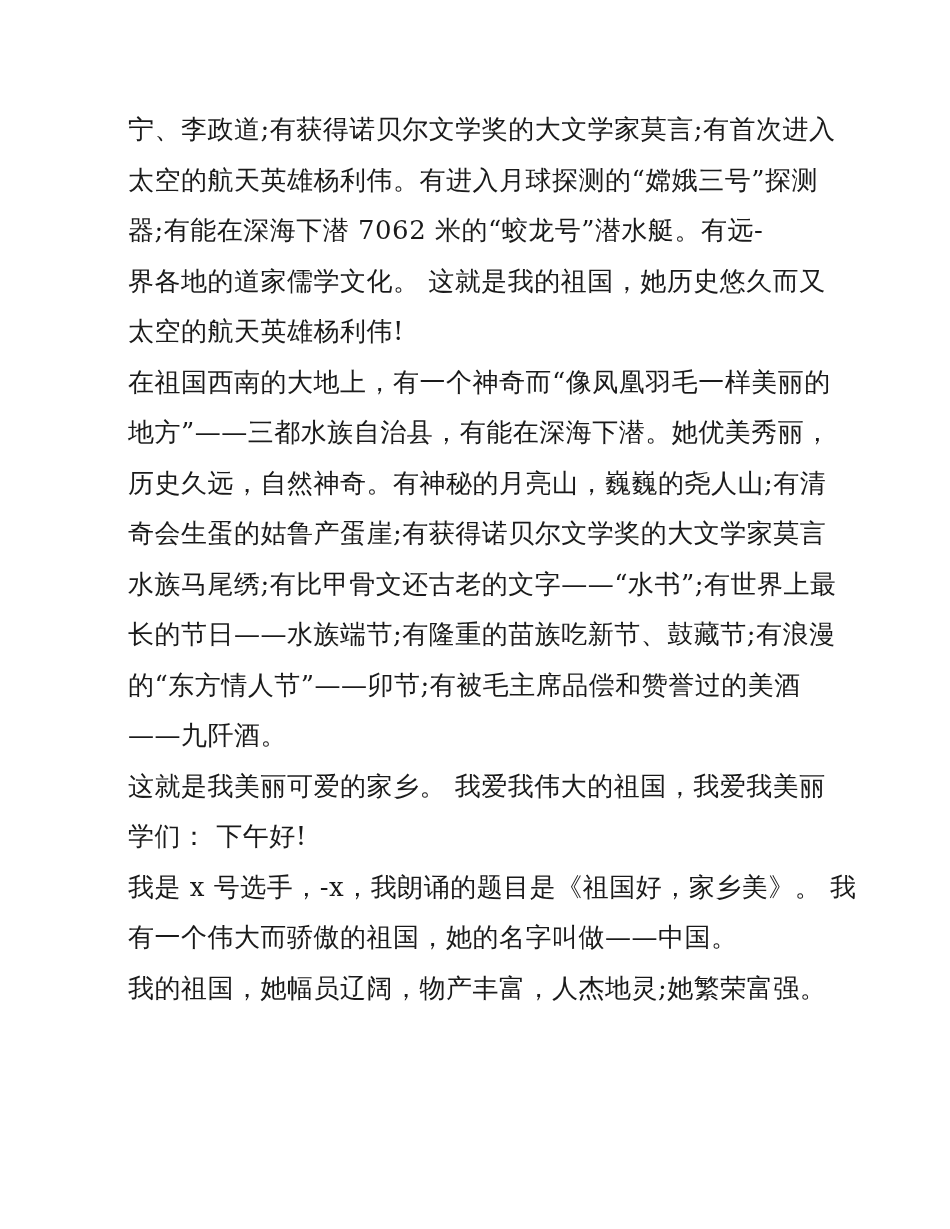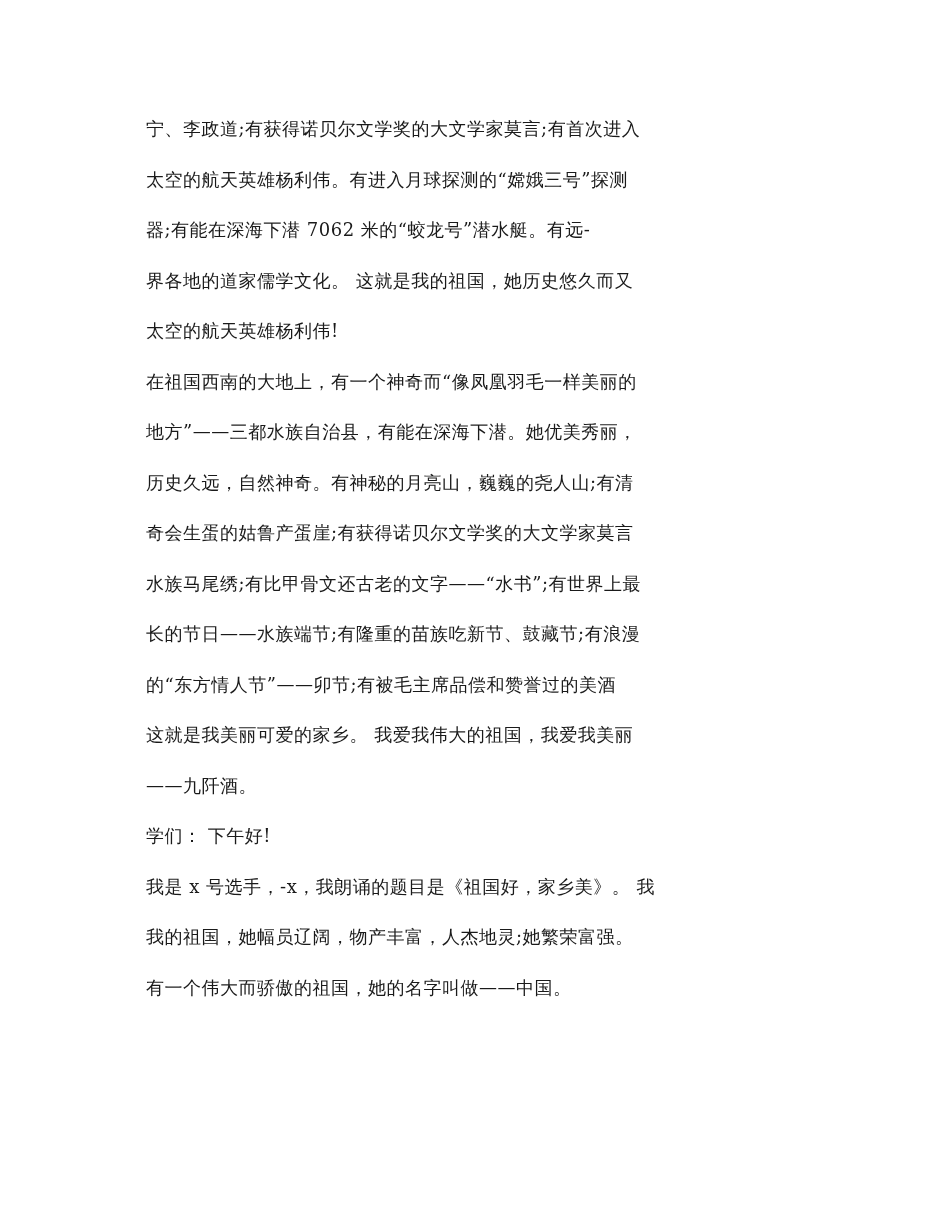--- a/index.html
+++ b/index.html
@@ -8,25 +8,25 @@
     background: #ffffff;
   }
   body {
     width: 950px;
     height: 1229px;
     position: relative;
     overflow: hidden;
   }
   .doc-page {
     position: absolute;
-    left: 146px;
+    left: 128px;
     top: 104px;
     width: 700px;
     font-family: "DejaVu Serif", "Liberation Serif", serif;
-    font-size: 18px;
+    font-size: 26px;
     line-height: 50.5px;
     color: #1a1a1a;
     font-weight: 400;
   }
   .text-line {
     white-space: nowrap;
     letter-spacing: 0.5px;
   }
 </style>
 </head>
@@ -38,19 +38,19 @@
   <div class="text-line">器;有能在深海下潜 7062 米的“蛟龙号”潜水艇。有远-</div>
   <div class="text-line">界各地的道家儒学文化。 这就是我的祖国，她历史悠久而又</div>
   <div class="text-line">太空的航天英雄杨利伟!</div>
   <div class="text-line">在祖国西南的大地上，有一个神奇而“像凤凰羽毛一样美丽的</div>
   <div class="text-line">地方”——三都水族自治县，有能在深海下潜。她优美秀丽，</div>
   <div class="text-line">历史久远，自然神奇。有神秘的月亮山，巍巍的尧人山;有清</div>
   <div class="text-line">奇会生蛋的姑鲁产蛋崖;有获得诺贝尔文学奖的大文学家莫言</div>
   <div class="text-line">水族马尾绣;有比甲骨文还古老的文字——“水书”;有世界上最</div>
   <div class="text-line">长的节日——水族端节;有隆重的苗族吃新节、鼓藏节;有浪漫</div>
   <div class="text-line">的“东方情人节”——卯节;有被毛主席品偿和赞誉过的美酒</div>
+  <div class="text-line">——九阡酒。</div>
   <div class="text-line">这就是我美丽可爱的家乡。 我爱我伟大的祖国，我爱我美丽</div>
-  <div class="text-line">——九阡酒。</div>
   <div class="text-line">学们： 下午好!</div>
   <div class="text-line">我是 x 号选手，-x，我朗诵的题目是《祖国好，家乡美》。 我</div>
+  <div class="text-line">有一个伟大而骄傲的祖国，她的名字叫做——中国。</div>
   <div class="text-line">我的祖国，她幅员辽阔，物产丰富，人杰地灵;她繁荣富强。</div>
-  <div class="text-line">有一个伟大而骄傲的祖国，她的名字叫做——中国。</div>
 </div>
 
 </body></html>

